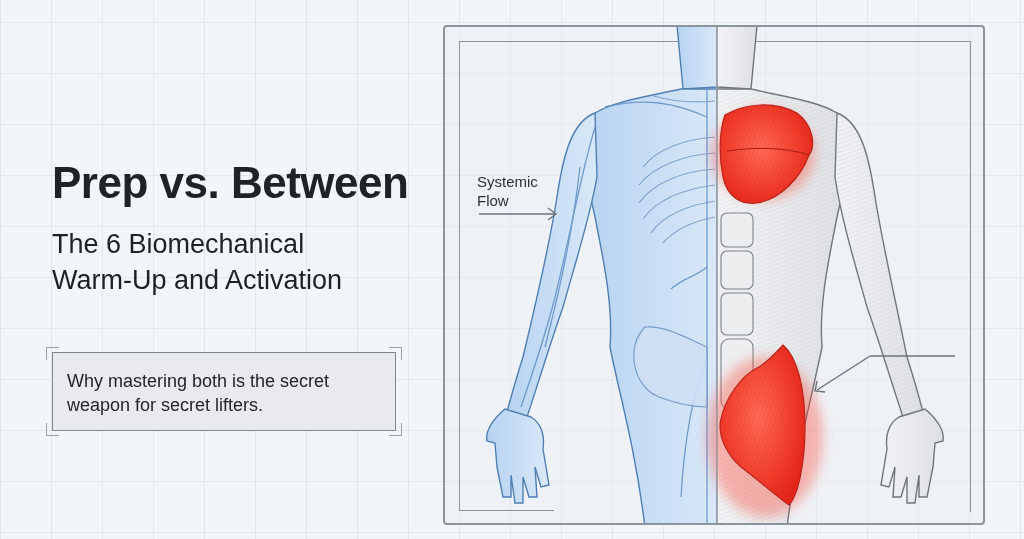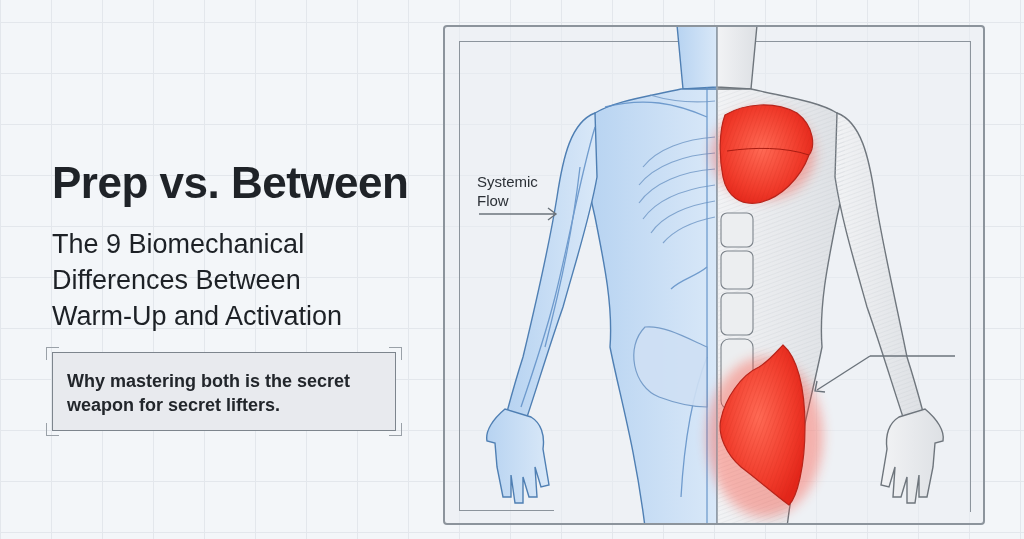--- a/index.html
+++ b/index.html
@@ -17,21 +17,21 @@
     .title {
       position:absolute; left:52px; top:158px; margin:0;
       font-size:44px; font-weight:bold; letter-spacing:-0.5px; color:#1f2328;
       font-family:"Liberation Sans", sans-serif; white-space:nowrap;
     }
     .subtitle {
       position:absolute; left:52px; top:226px; margin:0;
       font-size:27px; line-height:36px; font-weight:normal; color:#1d2126; width:380px;
     }
     .subtitle span { display:block; white-space:nowrap; }
-    .tagline-wrap { position:absolute; left:46px; top:347px; width:356px; height:89px;font-weight:bold; }
+    .tagline-wrap { position:absolute; left:46px; top:347px; width:356px; height:89px; }
     .tagline-box {
       position:absolute; left:6px; top:5px; right:6px; bottom:5px;
       background:#e8eaee; border:1.5px solid #7d858d; box-sizing:border-box;
       padding:16px 14px 0 14px;
       font-size:18px; line-height:24px; color:#22262b;
     }
     .tagline-box span { display:block; white-space:nowrap; }
     .bracket { position:absolute; width:12px; height:12px; border-color:#9aa1a8; border-style:solid; border-width:0; }
     .b-tl { left:0; top:0; border-left-width:1.5px; border-top-width:1.5px; }
     .b-tr { right:0; top:0; border-right-width:1.5px; border-top-width:1.5px; }
@@ -54,22 +54,21 @@
     .label span { display:block; }
     .lbl-left { left:32px; top:145px; }
     .lbl-right { left:455px; top:286px; }
   </style>
 </head>
 <body>
 
 <h1 class="title">Prep vs. Between</h1>
 
 <h2 class="subtitle">
-  <span>The 9 Biomechanical</span>
-  <span>Differences Between</span>
+  <span>The 6 Biomechanical</span>
   <span>Warm-Up and Activation</span>
 </h2>
 
 <div class="tagline-wrap">
   <div class="bracket b-tl"></div>
   <div class="bracket b-tr"></div>
   <div class="bracket b-bl"></div>
   <div class="bracket b-br"></div>
   <div class="tagline-box">
     <span>Why mastering both is the secret</span>

